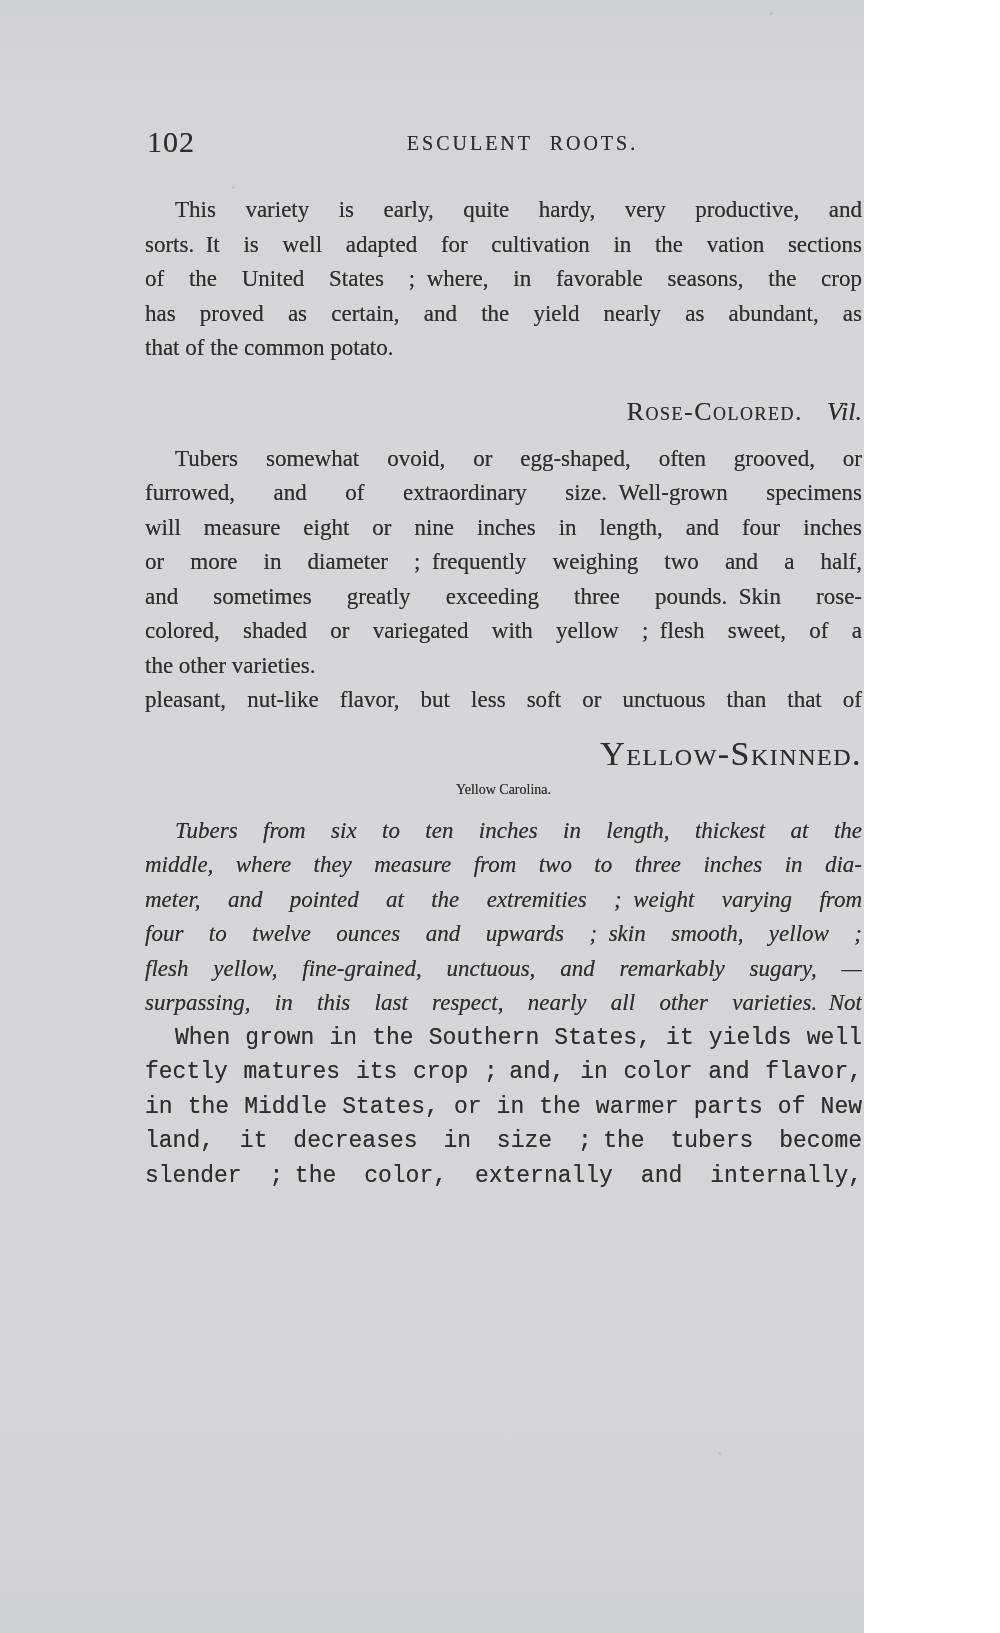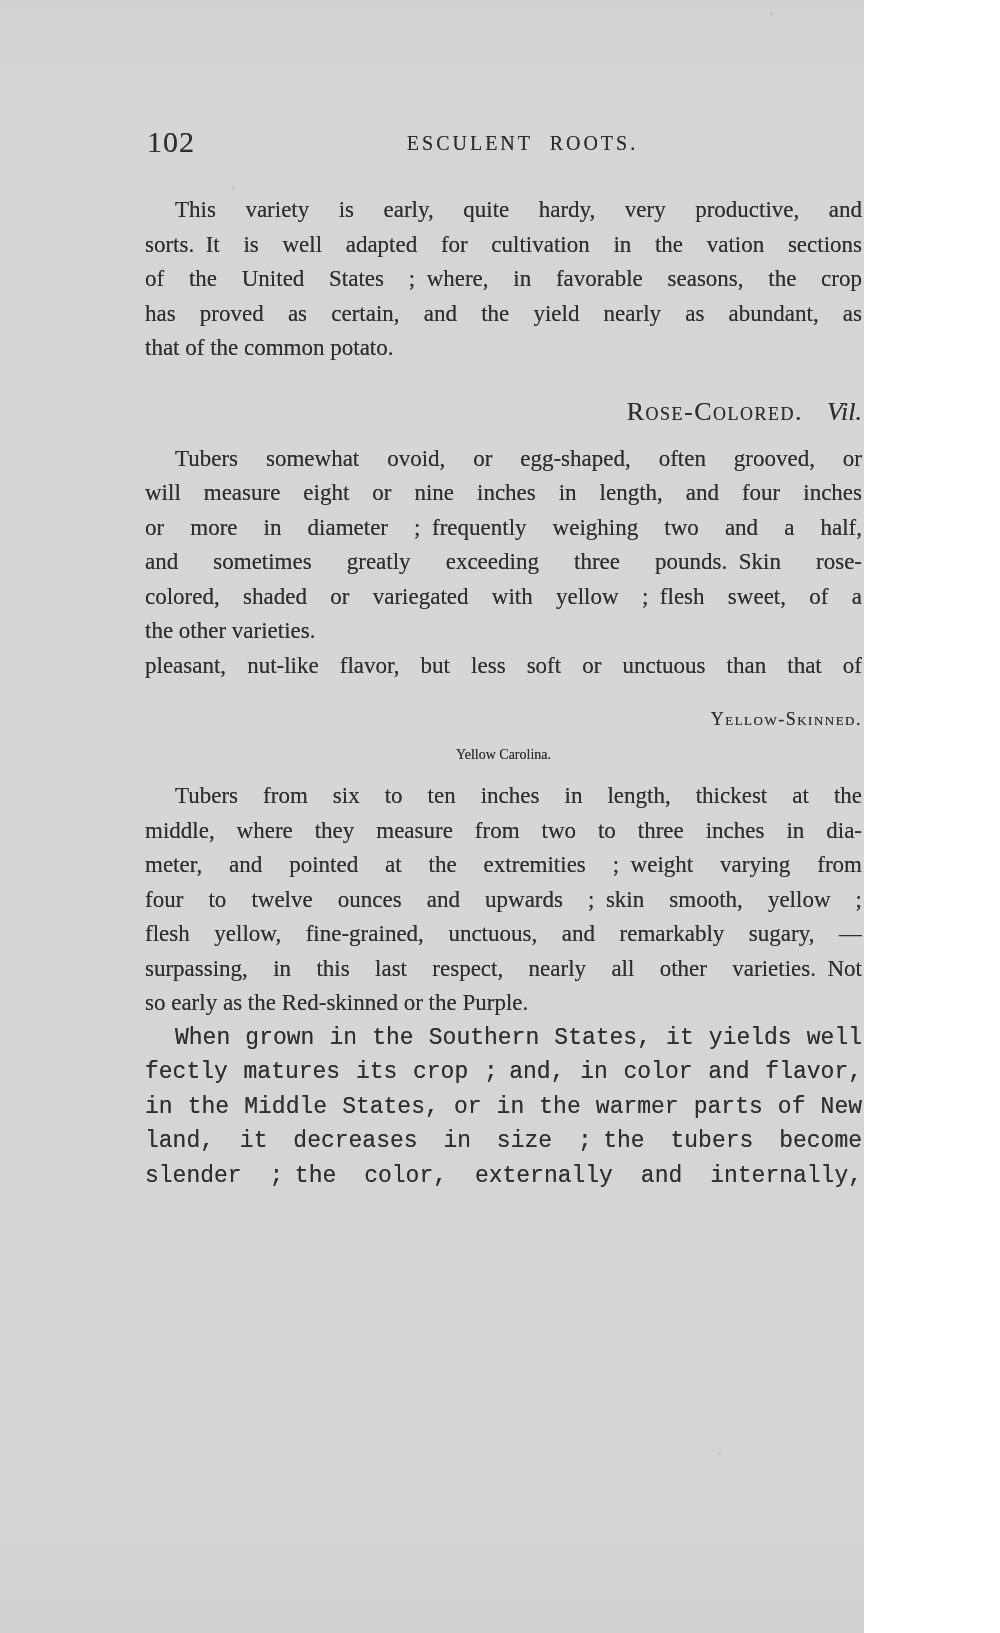--- a/index.html
+++ b/index.html
@@ -43,29 +43,29 @@
   .line.last { text-align-last: left; }
   .p1 { margin-top: 38px; }
   .heading { text-align: right; }
   .heading-rose { margin-top: 28px; height: 36px; line-height: 36px; }
   .heading-yellow { margin-top: 20px; height: 32px; line-height: 32px; }
   .sc {
     font-variant: small-caps;
     font-size: 26px;
     letter-spacing: 1.5px;
   }
-  .heading-yellow .sc { font-size: 18px; }
+  .heading-yellow .sc { font-size: 34px; }
   .auth { font-style: italic; font-size: 26px; margin-left: 24px; }
   .subheading {
     margin-top: 6px; height: 28px; line-height: 28px;
     text-align: center; font-size: 14px;
   }
   .p2 { margin-top: 12px; }
   .p3 { margin-top: 0; }
-  .p4 { margin-top: 10px; }
+  .p4 { margin-top: 10px; font-style: italic; }
   .p5 { margin-top: 0; font-family: Liberation Mono, monospace; }
   .speck {
     position: absolute; border-radius: 50%;
     background: #8a8a8c; pointer-events: none;
   }
 </style>
 </head>
 <body>
 
 <div class="page">
@@ -89,20 +89,21 @@
         <div class="line">has proved as certain, and the yield nearly as abundant, as</div>
         <div class="line last">that of the common potato.</div>
       </div>
 
     <div class="heading heading-rose">
       <span class="sc">Rose-Colored.</span><span class="auth">Vil.</span>
     </div>
 
     <div class="para p2">
         <div class="line first">Tubers somewhat ovoid, or egg-shaped, often grooved, or</div>
+        <div class="line">furrowed, and of extraordinary size. Well-grown specimens</div>
         <div class="line">will measure eight or nine inches in length, and four inches</div>
         <div class="line">or more in diameter ; frequently weighing two and a half,</div>
         <div class="line">and sometimes greatly exceeding three pounds. Skin rose-</div>
         <div class="line">colored, shaded or variegated with yellow ; flesh sweet, of a</div>
         <div class="line last">the other varieties.</div>
         <div class="line">pleasant, nut-like flavor, but less soft or unctuous than that of</div>
       </div>
 
 
     <div class="heading heading-yellow">
@@ -111,21 +112,20 @@
 
     <div class="subheading">Yellow Carolina.</div>
 
     <div class="para p4">
         <div class="line first">Tubers from six to ten inches in length, thickest at the</div>
         <div class="line">middle, where they measure from two to three inches in dia-</div>
         <div class="line">meter, and pointed at the extremities ; weight varying from</div>
         <div class="line">four to twelve ounces and upwards ; skin smooth, yellow ;</div>
         <div class="line">flesh yellow, fine-grained, unctuous, and remarkably sugary, —</div>
         <div class="line">surpassing, in this last respect, nearly all other varieties. Not</div>
-        <div class="line last">so early as the Red-skinned or the Purple.</div>
       </div>
 
     <div class="para p5">
         <div class="line first">When grown in the Southern States, it yields well ; per-</div>
         <div class="line">fectly matures its crop ; and, in color and flavor, the tubers</div>
         <div class="line">in the Middle States, or in the warmer parts of New Eng-</div>
         <div class="line">land, it decreases in size ; the tubers become longer and more</div>
         <div class="line">slender ; the color, externally and internally, becomes much</div>
       </div>
 

